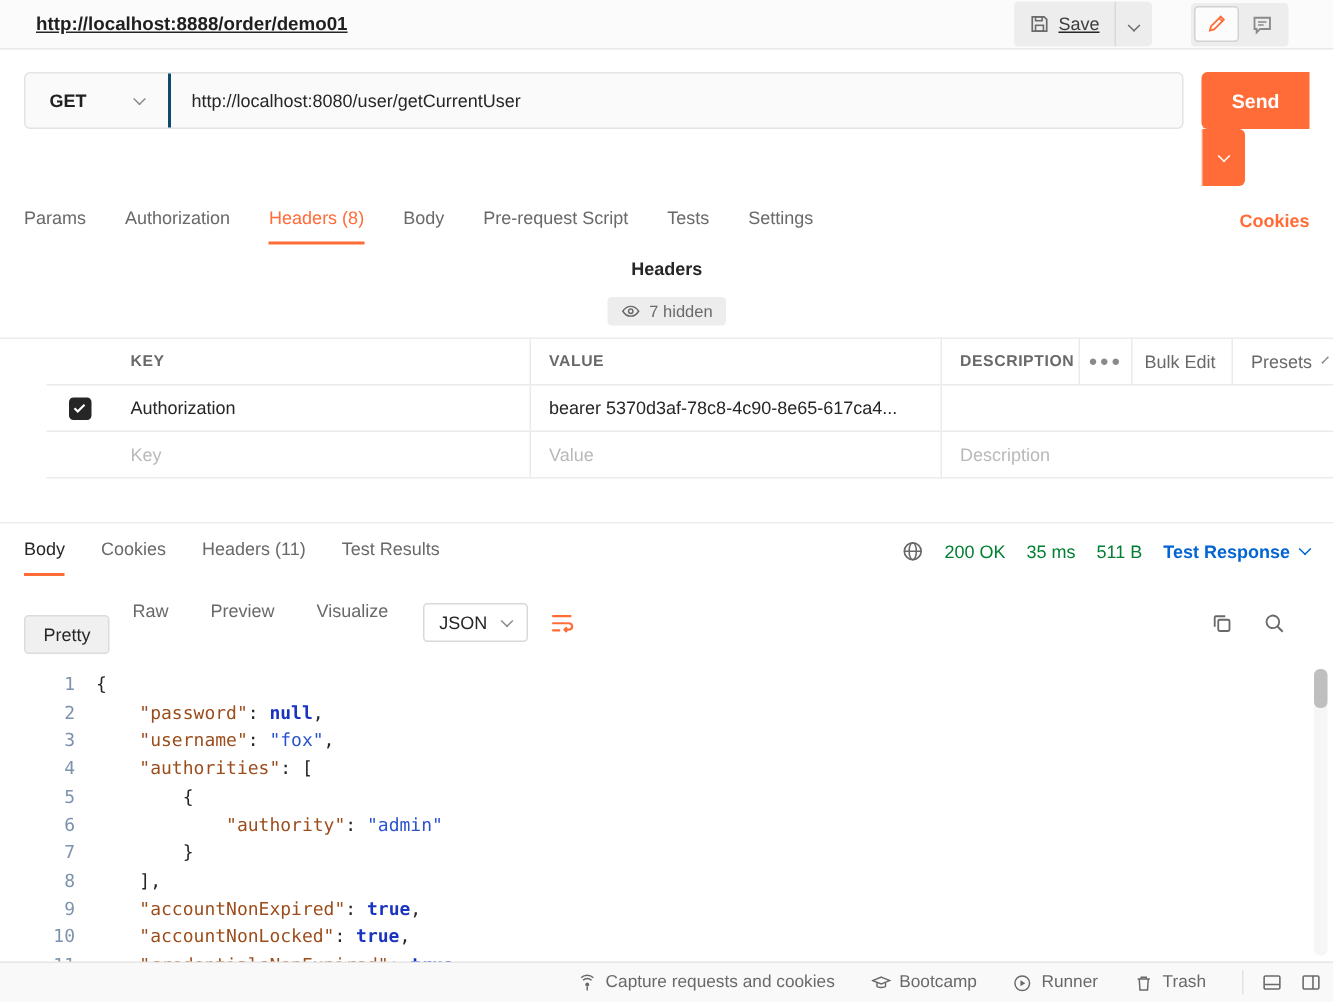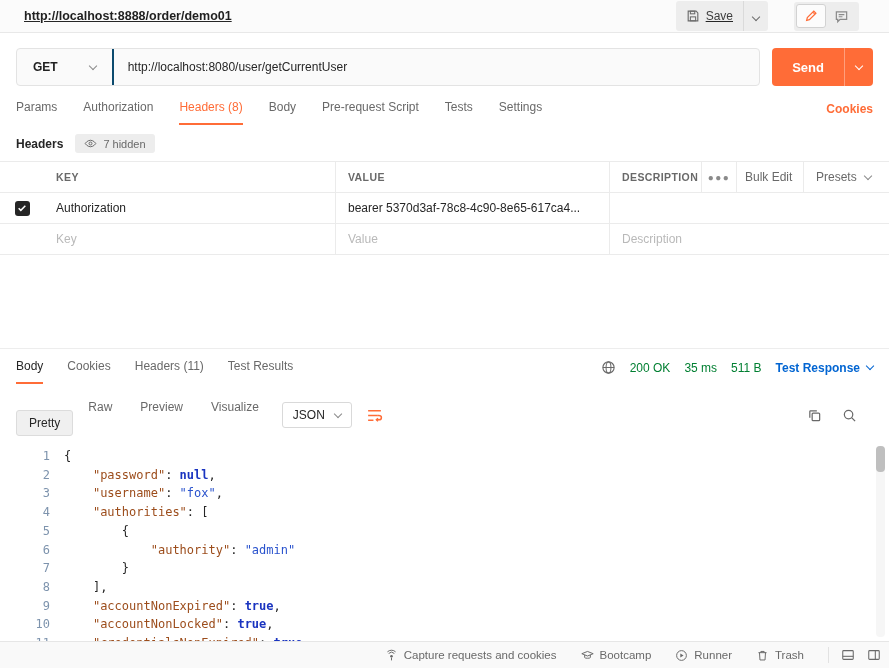--- a/index.html
+++ b/index.html
@@ -31,43 +31,43 @@
   .edit-group { background: #ededed; border-radius: 3px; display: flex; align-items: center; padding: 2px; }
   .edit-btn { background: #fcfcfc; border: 1px solid #d2d2d2; border-radius: 3px; padding: 4px 7px; cursor: pointer; }
   .comment-btn { padding: 5px 8px; cursor: pointer; }
 
   
   .request-row { display: flex; gap: 12px; padding: 15px 16px 0; flex-shrink: 0; }
   .url-group { flex: 1; display: flex; align-items: center; border: 1px solid #e3e3e3; background: #fafafa; border-radius: 4px; height: 38px; }
   .method { display: flex; align-items: center; height: 100%; padding: 0 16px; border-right: 2px solid #0c4a6e; gap: 32px; cursor: pointer; }
   .method-label { font-weight: bold; color: #212121; }
   .url-input { padding: 0 14px; color: #262626; flex: 1; }
-  .send-group { display: flex; }
+  .send-group { display: flex; flex-direction: column; }
   .send-btn { background: #ff6c37; color: #fff; font-weight: bold; font-size: 13px; padding: 0 20px; height: 38px; display: flex; align-items: center; border-radius: 4px 0 0 4px; cursor: pointer; }
   .send-chev { background: #ff6c37; width: 29px; height: 38px; display: flex; align-items: center; justify-content: center; border-left: 1px solid rgba(255,255,255,.35); border-radius: 0 4px 4px 0; color: #fff; cursor: pointer; }
 
   
   .req-tabs { display: flex; align-items: flex-end; gap: 26px; padding: 14px 16px 0; flex-shrink: 0; }
   .tab { color: #696969; padding-bottom: 9px; border-bottom: 2px solid transparent; cursor: pointer; white-space: nowrap; }
   .tab.active { color: #ff6c37; border-bottom-color: #ff6c37; }
   .tab.active-dark { color: #262626; border-bottom-color: #ff6c37; }
   .cookies-link { margin-left: auto; color: #ff6c37; font-weight: 600; padding-bottom: 9px; cursor: pointer; }
 
   
-  .headers-sub { display: flex; align-items: center; gap: 12px; padding: 9px 16px 8px; flex-shrink: 0; }
+  .headers-sub { display: flex; align-items: center; gap: 12px; padding: 9px 16px 8px; flex-shrink: 0; flex-direction: column; }
   .headers-title { font-weight: 600; color: #262626; }
   .hidden-pill { display: flex; align-items: center; gap: 6px; background: #ededed; border-radius: 3px; padding: 3px 9px; color: #696969; font-size: 11px; cursor: pointer; }
 
   
-  .tbl { border-top: 1px solid #ebebeb; flex-shrink: 0; }
+  .tbl { border-top: 1px solid #ebebeb; flex-shrink: 0; padding-left: 31px; }
   .tr { display: flex; border-bottom: 1px solid #ebebeb; height: 31px; align-items: stretch; }
   .cell { display: flex; align-items: center; padding: 0 12px; overflow: hidden; white-space: nowrap; }
   .c-check { width: 44px; justify-content: center; padding: 0; }
   .c-key { width: 278px; }
-  .c-value { width: 274px; border-left: 1px solid #ebebeb; margin-left: 13px; }
+  .c-value { width: 274px; border-left: 1px solid #ebebeb; }
   .c-desc-h { width: 92px; border-left: 1px solid #ebebeb; }
   .c-desc { flex: 1; border-left: 1px solid #ebebeb; }
   .c-more { width: 35px; border-left: 1px solid #ebebeb; justify-content: center; padding: 0; cursor: pointer; }
   .c-bulk { width: 67px; border-left: 1px solid #ebebeb; color: #696969; cursor: pointer; padding: 0 8px; }
   .c-presets { flex: 1; border-left: 1px solid #ebebeb; color: #696969; gap: 8px; cursor: pointer; }
   .th-text { font-size: 10.5px; letter-spacing: .4px; color: #696969; font-weight: bold; }
   .placeholder { color: #b9b9b9; }
   .cb { width: 15px; height: 15px; background: #262626; border-radius: 3px; display: flex; align-items: center; justify-content: center; cursor: pointer; }
   .dots { color: #8a8a8a; font-size: 10px; letter-spacing: 1.5px; }
 

